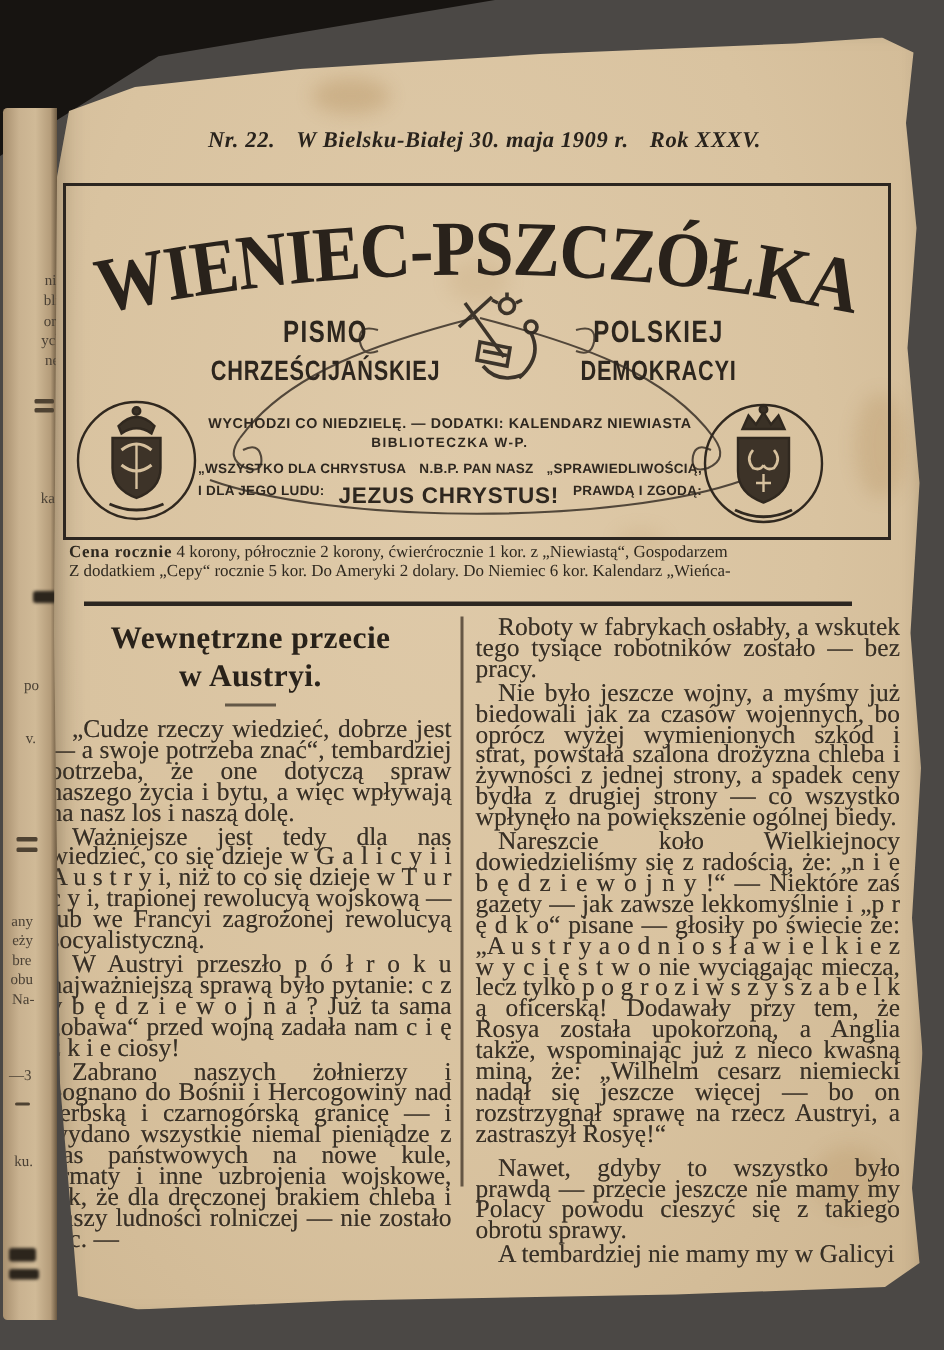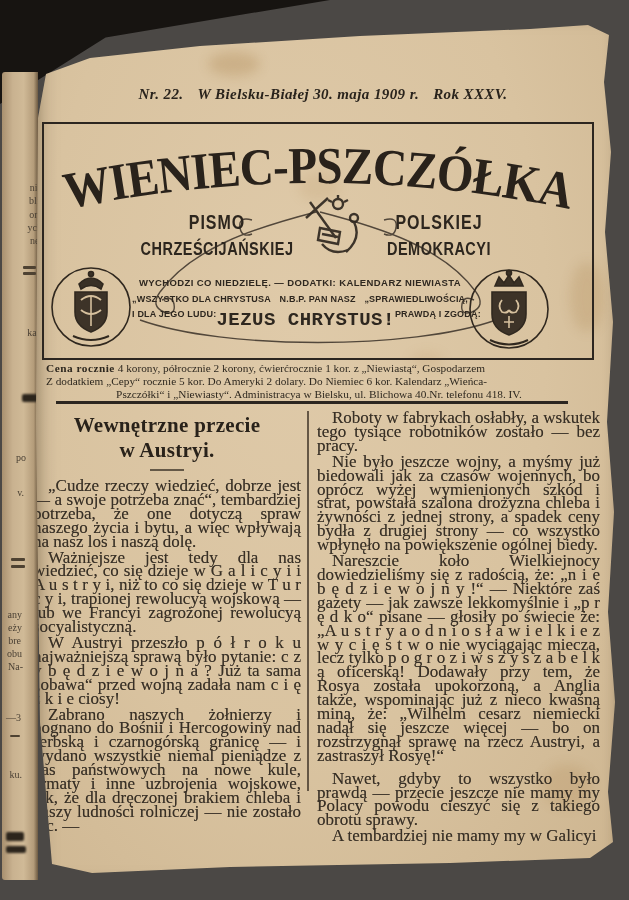--- a/index.html
+++ b/index.html
@@ -61,21 +61,21 @@
   .tag .t1{font-size:16px;line-height:20px;letter-spacing:1px;}
   .tag .t2{font-size:14.5px;line-height:20px;letter-spacing:.5px;}
   .mid-lines{
     position:absolute;left:88px;top:152px;width:336px;text-align:center;
     color:#2e271f;font-family:"Liberation Sans", sans-serif;font-weight:bold;
   }
   .sched{font-size:9.5px;letter-spacing:.4px;line-height:13px;}
   .sched2{font-size:9px;letter-spacing:1px;line-height:13px;}
   .motto-row{display:flex;justify-content:space-between;align-items:flex-start;margin-top:5px;}
   .motto-row .m{font-size:9px;letter-spacing:.2px;white-space:nowrap;color:#2e271f;}
-  .motto-row .big{font-size:19px;letter-spacing:.5px;font-family:Liberation Mono, monospace;}
+  .motto-row .big{font-size:15px;letter-spacing:.5px;}
   .crest{position:absolute;}
   
   .subs{
     position:absolute;left:16px;top:340px;width:546px;
     font-size:11.3px;line-height:13px;color:#2e281f;text-align:left;
   }
   .subs .l3{text-align:center;}
   .subs b{letter-spacing:.5px;margin-top:33px;}
   .subs-rule{position:absolute;left:26px;top:379px;width:512px;height:2.5px;background:#2c2620;}
   
@@ -181,20 +181,21 @@
         <circle cx="58" cy="24" r="4"></circle>
         <path d="M58 28 q 8 16 -8 30"></path>
         <path d="M52 56 q -16 6 -26 -6"></path>
         <path d="M24 34 l20 4 l-2 12 l-20 -4 z"></path>
         <path d="M26 40 l16 3"></path>
       </g>
     </svg>
 
     <div class="mid-lines">
       <div class="sched">WYCHODZI CO NIEDZIELĘ. — DODATKI: KALENDARZ NIEWIASTA</div>
+      <div class="sched2">BIBLIOTECZKA W-P.</div>
       <div class="motto-row">
         <span class="m">„WSZYSTKO DLA CHRYSTUSA</span>
         <span class="m">N.B.P. PAN NASZ</span>
         <span class="m">„SPRAWIEDLIWOŚCIĄ,</span>
       </div>
       <div class="motto-row">
         <span class="m">I DLA JEGO LUDU:</span>
         <span class="m big">JEZUS CHRYSTUS!</span>
         <span class="m">PRAWDĄ I ZGODĄ:</span>
       </div>
@@ -221,21 +222,20 @@
         <path d="M36 36 q-5 6 0 12 q5 2 7 -2 M50 36 q5 6 0 12 q-5 2 -7 -2" stroke="#d6c09d" stroke-width="1.8"></path>
         <path d="M43 52 l0 12 M38 58 l10 0" stroke="#d6c09d" stroke-width="1.6"></path>
         <path d="M24 76 q19 9 38 0" stroke-width="2"></path>
       </g>
     </svg>
   </div>
 
   <div class="subs">
     <div><b>Cena rocznie</b><span> 4 korony, półrocznie 2 korony, ćwierćrocznie 1 kor. z „Niewiastą“, Gospodarzem</span></div>
     <div>Z dodatkiem „Cepy“ rocznie 5 kor. Do Ameryki 2 dolary.  Do Niemiec 6 kor. Kalendarz „Wieńca-</div>
-    <div class="l3">Pszczółki“ i „Niewiasty“. Administracya w Bielsku, ul. Blichowa 40.Nr. telefonu 418. IV.</div>
   </div>
   <div class="subs-rule"></div>
 
   <div class="col-divider"></div>
 
   <div class="leftcol">
     <h1 class="art-title"><span>Wewnętrzne przecie</span><br><span>w Austryi.</span></h1>
     <div class="title-dash"></div>
     <p class="body-p">„Cudze rzeczy wiedzieć, dobrze jest — a swoje potrzeba znać“, tembardziej potrzeba, że one dotyczą spraw naszego życia i bytu, a więc wpływają na nasz los i naszą dolę.</p>
     <p class="body-p">Ważniejsze jest tedy dla nas wiedzieć, co się dzieje w G a l i c y i  i  A u s t r y i, niż to co się dzieje w T u r c y i, trapionej rewolucyą wojskową — lub we Francyi zagrożonej rewolucyą socyalistyczną.</p>

